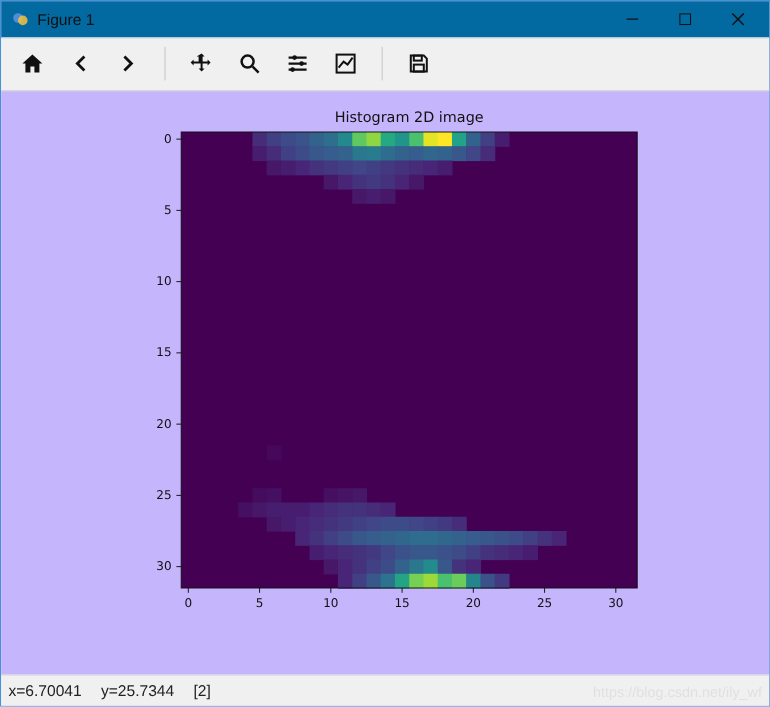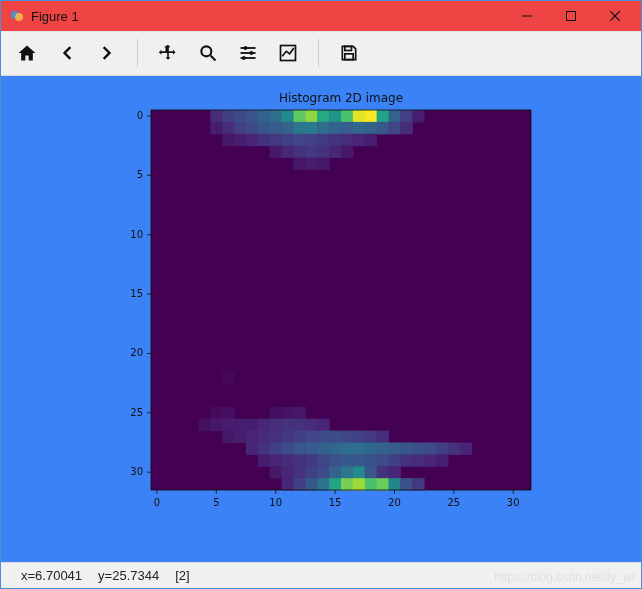--- a/index.html
+++ b/index.html
@@ -18,21 +18,21 @@
   width: 642px;
   height: 589px;
   border: 1px solid #4a90d9;
   box-sizing: border-box;
   display: flex;
   flex-direction: column;
   position: relative;
 }
 .titlebar {
   height: 30px;
-  background: #ef4444;
+  background: #0369a1;
   border-bottom: 1px solid #e5e5e5;
   display: flex;
   align-items: center;
   padding: 0 4px 0 8px;
 }
 .titlebar .app-icon { width: 16px; height: 16px; margin-right: 6px; }
 .titlebar .title { flex: 0 0 auto; }
 .titlebar .spacer { flex: 1 1 auto; }
 .titlebar .winbtn {
   width: 44px;
@@ -61,33 +61,33 @@
 }
 .toolbar .sep {
   width: 1px;
   height: 28px;
   background: #ccc;
   margin: 0 10px;
 }
 .plot-area {
   flex: 1 1 auto;
   position: relative;
-  background: #3b82f6;
+  background: #c4b5fd;
   text-align: right;
 }
 svg.plot { width: 100%; height: 100%; display: block; font-family: "DejaVu Sans", Arial, sans-serif; }
 .plot text { font-size: 10px; fill: #111; }
 .plot .title { font-size: 12px; }
 .statusbar {
   height: 26px;
   background: #f0f0f0;
   border-top: 1px solid #d8d8d8;
   display: flex;
   align-items: center;
-  padding: 0 20px;
+  padding: 0 6px;
   font-size: 13px;
   color: #222;
 }
 .statusbar span { margin-right: 16px; }
 .watermark {
   position: absolute;
   right: 6px;
   bottom: 4px;
   font-size: 12px;
   color: rgba(0,0,0,0.07);

